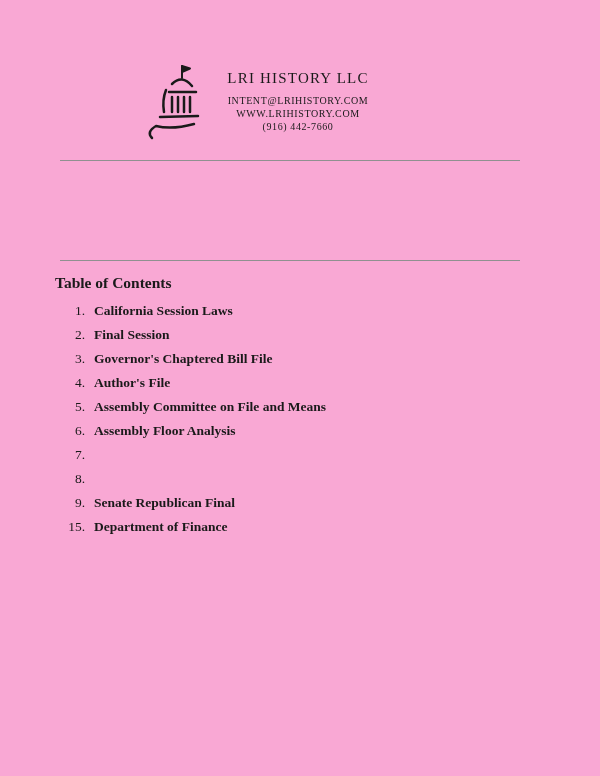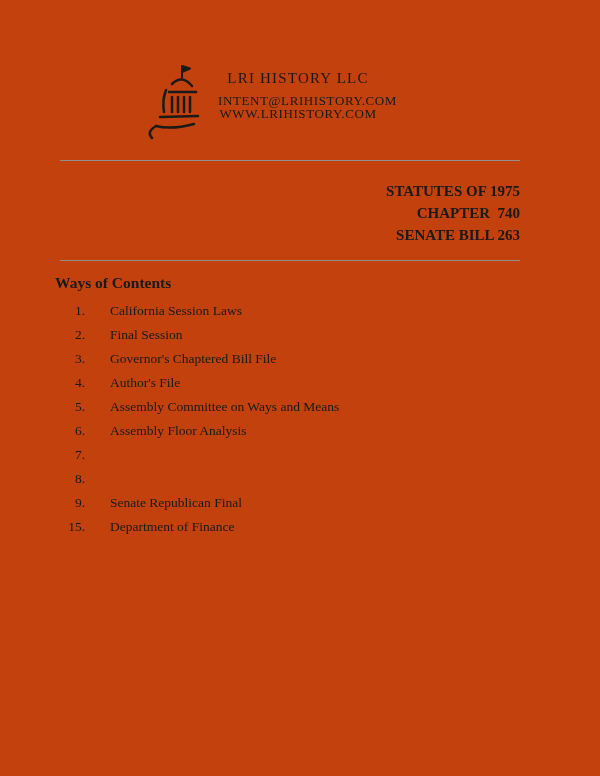--- a/index.html
+++ b/index.html
@@ -5,21 +5,21 @@
   html, body {
     margin: 0;
     padding: 0;
     background: #e8e8e8;
   }
   .page {
     position: relative;
     width: 600px;
     height: 776px;
     margin: 0 auto;
-    background: #c2410c;
+    background: #f9a8d4;
     font-family: "Liberation Serif", "DejaVu Serif", serif;
     color: #1a1a1a;
     overflow: hidden;
   }
 
   
   .letterhead {
     position: absolute;
     top: 60px;
     left: 0;
@@ -40,21 +40,21 @@
     width: 160px;
     text-align: center;
   }
   .company-name {
     font-size: 15px;
     letter-spacing: 1.2px;
     margin-bottom: 7px;
     white-space: nowrap;
   }
   .contact-line {
-    font-size: 13px;
+    font-size: 10px;
     letter-spacing: 0.6px;
     line-height: 13px;
     white-space: nowrap;
   }
 
   
   .rule {
     position: absolute;
     left: 60px;
     width: 460px;
@@ -98,21 +98,22 @@
     align-items: baseline;
     height: 24px;
     font-size: 13.5px;
   }
   .toc-num {
     width: 30px;
     text-align: right;
     flex-shrink: 0;
   }
   .toc-label {
-    margin-left: 25px;
+    margin-left: 9px;
+    font-weight: bold;
   }
 </style>
 </head>
 <body>
 
 <div class="page">
 
   <div class="letterhead">
     <div class="logo">
       <svg viewBox="0 0 66 84" width="66" height="84" fill="none" stroke="#1a1a1a" stroke-linecap="round" stroke-linejoin="round">
@@ -132,54 +133,50 @@
 
         <path d="M18 55 L56 54" stroke-width="2.5"></path>
 
         <path d="M52 62 Q30 68 14 64 Q4 70 10 76" stroke-width="2.5"></path>
       </svg>
     </div>
     <div class="company-block">
       <div class="company-name">LRI HISTORY LLC</div>
       <div class="contact-line">INTENT@LRIHISTORY.COM</div>
       <div class="contact-line">WWW.LRIHISTORY.COM</div>
+      <div class="contact-line">(916) 442-7660</div>
     </div>
   </div>
 
   <div class="rule rule-1"></div>
   <div class="rule rule-2"></div>
 
-  <div class="case-header">
-    <div class="pre">STATUTES OF 1975</div>
-    <div class="pre">CHAPTER  740</div>
-    <div class="pre">SENATE BILL 263</div>
-  </div>
 
-  <div class="toc-title">Ways of Contents</div>
+  <div class="toc-title">Table of Contents</div>
 
   <ul class="toc-list">
     <li class="toc-item">
       <span class="toc-num">1.</span>
       <span class="toc-label">California Session Laws</span>
     </li>
     <li class="toc-item">
       <span class="toc-num">2.</span>
       <span class="toc-label">Final Session</span>
     </li>
     <li class="toc-item">
       <span class="toc-num">3.</span>
       <span class="toc-label">Governor's Chaptered Bill File</span>
     </li>
     <li class="toc-item">
       <span class="toc-num">4.</span>
       <span class="toc-label">Author's File</span>
     </li>
     <li class="toc-item">
       <span class="toc-num">5.</span>
-      <span class="toc-label">Assembly Committee on Ways and Means</span>
+      <span class="toc-label">Assembly Committee on File and Means</span>
     </li>
     <li class="toc-item">
       <span class="toc-num">6.</span>
       <span class="toc-label">Assembly Floor Analysis</span>
     </li>
     <li class="toc-item">
       <span class="toc-num">7.</span>
     </li>
     <li class="toc-item">
       <span class="toc-num">8.</span>

